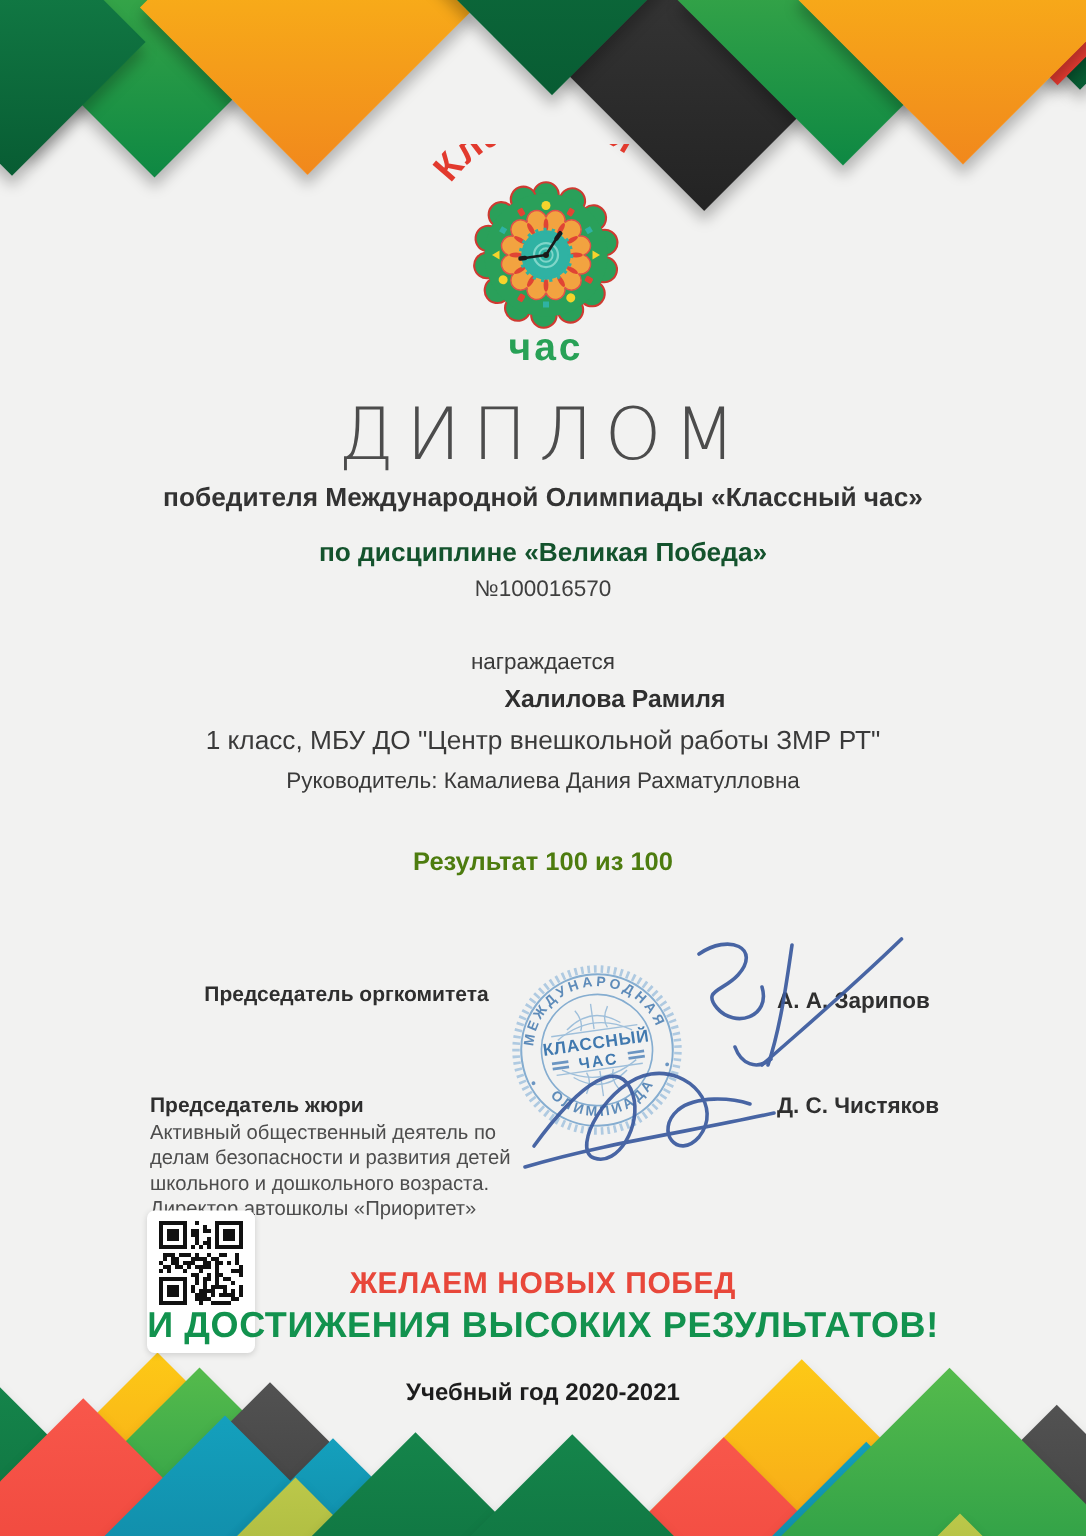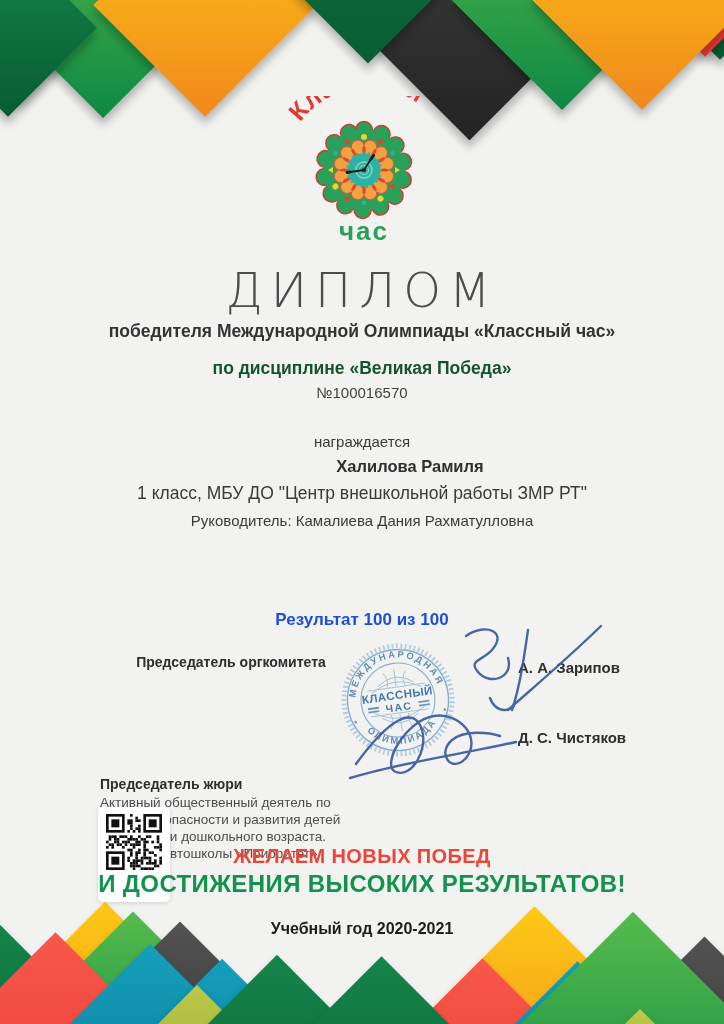--- a/index.html
+++ b/index.html
@@ -21,21 +21,21 @@
   .line{position:absolute;left:0;width:724px;text-align:center;color:#3c3c3c;z-index:2;}
   .title{top:262px;font-size:48px;letter-spacing:8px;font-weight:300;color:#4c4c4c;
          font-family:"DejaVu Sans",sans-serif;}
   .subtitle{top:321px;font-size:17.5px;font-weight:bold;color:#333;}
   .discipline{top:358px;font-size:17.5px;font-weight:bold;color:#14532d;}
   .number{top:384px;font-size:15px;color:#3f3f3f;text-align:center;}
   .awarded{top:433px;font-size:15px;color:#3a3a3a;}
   .winner{top:457px;font-size:16.5px;font-weight:bold;color:#2f2f2f;margin-left:48px;}
   .school{top:483px;font-size:17.5px;color:#3a3a3a;}
   .supervisor{top:512px;font-size:15px;color:#3a3a3a;}
-  .result{top:565px;font-size:17px;font-weight:bold;color:#1d4ed8;margin-top:45px;}
+  .result{top:565px;font-size:17px;font-weight:bold;color:#4d7c0f;}
 
   
   .sig-col{position:absolute;left:100px;width:262px;z-index:2;}
   .sig-title{font-size:14px;font-weight:bold;color:#2e2e2e;margin-bottom:2px;}
   .sig-desc{font-size:13.5px;line-height:1.27;color:#4d4d4d;}
   .sig-name{position:absolute;left:518px;font-size:15px;font-weight:bold;color:#2f2f2f;z-index:2;}
 
   .stamp{position:absolute;left:340px;top:642px;z-index:3;}
   .sig-svg{position:absolute;z-index:4;}
 
@@ -181,21 +181,21 @@
 <div class="line number">№100016570</div>
 <div class="line awarded">награждается</div>
 <div class="line winner">Халилова Рамиля</div>
 <div class="line school">1 класс, МБУ ДО "Центр внешкольной работы ЗМР РТ"</div>
 <div class="line supervisor">Руководитель: Камалиева Дания Рахматулловна</div>
 <div class="line result">Результат 100 из 100</div>
 
 <div class="sig-col" style="top:654px;text-align:center;">
   <div class="sig-title">Председатель оргкомитета</div>
 </div>
-<div class="sig-col" style="top:728px;margin-top:48px;">
+<div class="sig-col" style="top:728px;">
   <div class="sig-title">Председатель жюри</div>
   <div class="sig-desc">Активный общественный деятель по делам безопасности и развития детей школьного и дошкольного возраста. Директор автошколы «Приоритет»</div>
 </div>
 <div class="sig-name" style="top:659px;">А. А. Зарипов</div>
 <div class="sig-name" style="top:729px;">Д. С. Чистяков</div>
 
 <svg class="stamp" width="116" height="116" viewBox="-58 -58 116 116">
   <g transform="rotate(-8)" opacity="0.9">
     <circle r="54" fill="none" stroke="#a8c6e0" stroke-width="5" stroke-dasharray="1.8 2.6"></circle>
     <circle r="50.5" fill="none" stroke="#7aa6cd" stroke-width="1.4"></circle>

